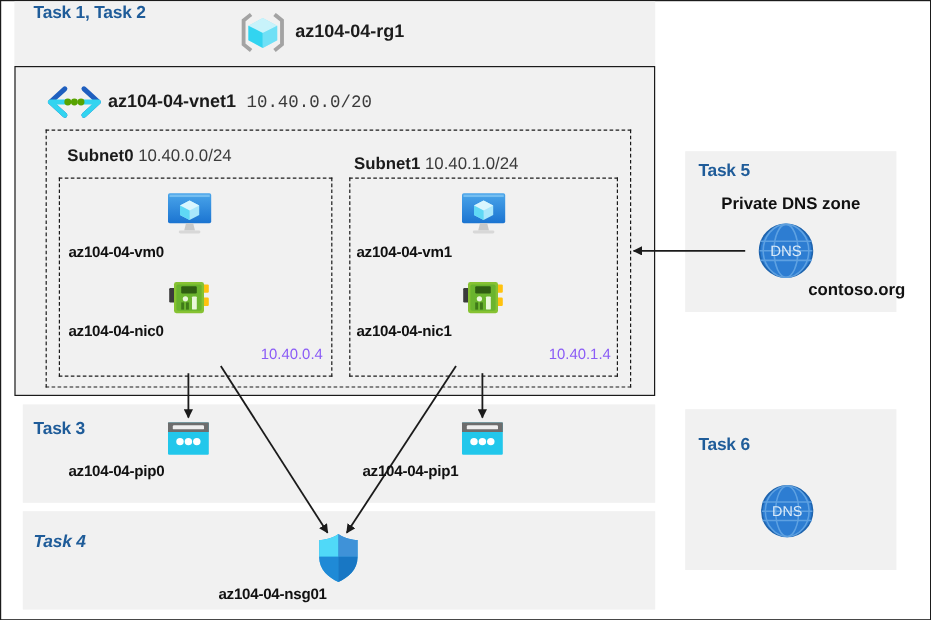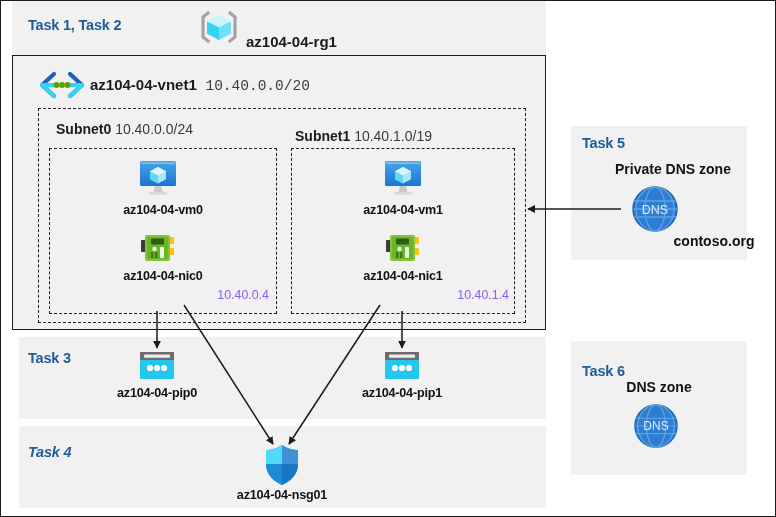--- a/index.html
+++ b/index.html
@@ -27,21 +27,21 @@
   .sn0-inner{left:48px;top:147px;width:228px;height:166px;}
   .sn1-inner{left:290px;top:147px;width:224px;height:166px;}
 
   
   .task-label{color:#1f5c99;font-weight:bold;font-size:14.5px;letter-spacing:-0.2px;}
   .hdr-name{color:#1b1b1b;font-weight:bold;font-size:15px;}
   .hdr-cidr{color:#3b3b3b;font-weight:normal;font-size:14.5px;font-family:Liberation Mono, monospace;}
   .subnet-title{font-size:14px;}
   .subnet-title b{color:#1b1b1b;font-weight:bold;}
   .subnet-title span{color:#3b3b3b;text-align:center;}
-  .node-label{color:#111;font-weight:bold;font-size:12.6px;text-align:center;
+  .node-label{color:#111;font-weight:bold;font-size:12.6px;text-align:left;
               white-space:nowrap;letter-spacing:-0.2px;}
   .node-sub{color:#8b5cf6;font-weight:normal;font-size:12.4px;text-align:right;
             white-space:nowrap;}
   .zone-title{color:#111;font-weight:bold;font-size:14px;text-align:center;
               white-space:nowrap;}
   .zone-name{color:#111;font-weight:bold;font-size:14px;text-align:center;
              white-space:nowrap;}
 
   
   #wires{position:absolute;left:0;top:0;width:776px;height:517px;pointer-events:none;}
@@ -75,38 +75,38 @@
 
     <line x1="401" y1="310" x2="401" y2="347" stroke="#1b1b1b" stroke-width="1.5" marker-end="url(#arw)"></line>
 
     <line x1="183" y1="304" x2="272" y2="443" stroke="#1b1b1b" stroke-width="1.5" marker-end="url(#arw)"></line>
 
     <line x1="379" y1="304" x2="288" y2="443" stroke="#1b1b1b" stroke-width="1.5" marker-end="url(#arw)"></line>
 
     <line x1="620" y1="208" x2="527" y2="208" stroke="#1b1b1b" stroke-width="1.5" marker-end="url(#arw)"></line>
   </svg>
 
-  <div class="abs task-label" style="left:27px;top:16px;">Task 1, Task 2</div>
+  <div class="abs task-label" style="left:27px;top:2px;">Task 1, Task 2</div>
 
   <div class="abs" style="left:196px;top:6px;width:44px;height:40px;">
     <svg class="icon" viewBox="0 0 44 40" width="44" height="40">
 
       <g fill="none" stroke="#a3a3a3" stroke-width="3.2" stroke-linecap="square">
         <path d="M11,6 L6,10 L6,30 L11,34"></path>
         <path d="M33,6 L38,10 L38,30 L33,34"></path>
       </g>
 
       <polygon points="22,8 34,14.5 34,26.5 22,33 10,26.5 10,14.5" fill="#9fe9f8"></polygon>
       <polygon points="22,8 34,14.5 22,20.5 10,14.5" fill="#c8f3fb"></polygon>
       <polygon points="10,14.5 22,20.5 22,33 10,26.5" fill="#32d4f0"></polygon>
       <polygon points="22,20.5 34,14.5 34,26.5 22,33" fill="#6fe0f6"></polygon>
     </svg>
   </div>
 
-  <div class="abs" style="left:245px;top:17px;margin-top:15px;">
+  <div class="abs" style="left:245px;top:17px;">
     <span class="hdr-name">az104-04-rg1</span>
   </div>
 
   <div class="abs" style="left:36px;top:69px;width:50px;height:30px;">
     <svg class="icon" viewBox="0 0 50 30" width="50" height="30">
       <path d="M17,4 L5,15 L17,26" fill="none" stroke="#1f5fbf" stroke-width="4.2" stroke-linecap="round" stroke-linejoin="round"></path>
       <path d="M17,15 L5,15 L17,26" fill="none" stroke="#32d4f0" stroke-width="4.2" stroke-linecap="round" stroke-linejoin="round"></path>
       <path d="M33,4 L45,15 L33,26" fill="none" stroke="#1f5fbf" stroke-width="4.2" stroke-linecap="round" stroke-linejoin="round"></path>
       <path d="M33,15 L45,15 L33,26" fill="none" stroke="#32d4f0" stroke-width="4.2" stroke-linecap="round" stroke-linejoin="round"></path>
       <circle cx="19.5" cy="15" r="2.9" fill="#57a300"></circle>
@@ -152,21 +152,21 @@
       <circle cx="14.5" cy="16" r="2.2" fill="#e9f7da"></circle>
       <rect x="11" y="19" width="2.4" height="6" fill="#3f7a18"></rect>
       <rect x="15" y="19" width="2.4" height="6" fill="#3f7a18"></rect>
       <rect x="20" y="14" width="4" height="11" rx="0.8" fill="#e9f7da"></rect>
     </svg>
   </div>
   <div class="abs node-label" style="left:56px;top:268px;width:212px;">az104-04-nic0</div>
   <div class="abs node-sub" style="left:56px;top:287px;width:212px;">10.40.0.4</div>
 
   <div class="abs subnet-title" style="left:294px;top:127px;">
-    <b>Subnet1</b><span>&nbsp;</span><span>10.40.1.0/19</span>
+    <b>Subnet1</b><span>&nbsp;</span><span>10.40.1.0/24</span>
   </div>
 
   <div class="abs" style="left:381px;top:158px;width:42px;height:38px;">
     <svg class="icon" viewBox="0 0 42 38" width="42" height="38">
       <rect x="3" y="2" width="36" height="25" rx="1.5" fill="url(#vmg)"></rect>
       <rect x="4.2" y="3.2" width="33.6" height="2" fill="#7cc3f2" opacity="0.85"></rect>
       <polygon points="21,8 29,12.2 29,20.2 21,24.4 13,20.2 13,12.2" fill="#a9e7fb"></polygon>
       <polygon points="21,8 29,12.2 21,16.4 13,12.2" fill="#d9f6fe"></polygon>
       <polygon points="13,12.2 21,16.4 21,24.4 13,20.2" fill="#5fd8f5"></polygon>
       <polygon points="18,27 24,27 25.5,33 16.5,33" fill="#c9c9c9"></polygon>
@@ -225,40 +225,39 @@
       <path d="M18,1 C12,5 6,6 2,6 L2,20 C2,31 10,37.5 18,41 C26,37.5 34,31 34,20 L34,6 C30,6 24,5 18,1 Z" fill="#2b9fe0"></path>
       <path d="M18,1 C12,5 6,6 2,6 L2,20 L18,20 Z" fill="#50d9f8"></path>
       <path d="M18,1 C24,5 30,6 34,6 L34,20 L18,20 Z" fill="#3f92d8"></path>
       <path d="M2,20 L18,20 L18,41 C10,37.5 2,31 2,20 Z" fill="#1f8ad6"></path>
       <path d="M34,20 L18,20 L18,41 C26,37.5 34,31 34,20 Z" fill="#1877c4"></path>
     </svg>
   </div>
   <div class="abs node-label" style="left:181px;top:487px;width:200px;">az104-04-nsg01</div>
 
   <div class="abs task-label" style="left:581px;top:134px;">Task 5</div>
-  <div class="abs zone-title" style="left:570px;top:160px;width:204px;">Private DNS zone</div>
+  <div class="abs zone-title" style="left:570px;top:160px;width:176px;">Private DNS zone</div>
 
   <div class="abs" style="left:630px;top:184px;width:48px;height:48px;">
     <svg class="icon" viewBox="0 0 48 48" width="48" height="48">
       <circle cx="24" cy="24" r="22" fill="#2d7dd2"></circle>
       <circle cx="24" cy="24" r="22" fill="none" stroke="#1e63ad" stroke-width="1.4"></circle>
       <g fill="none" stroke="#64a6e4" stroke-width="1.3" opacity="0.9">
         <ellipse cx="24" cy="24" rx="10" ry="22"></ellipse>
         <ellipse cx="24" cy="24" rx="19" ry="22"></ellipse>
         <line x1="2.5" y1="16" x2="45.5" y2="16"></line>
         <line x1="2.5" y1="32" x2="45.5" y2="32"></line>
         <line x1="2" y1="24" x2="46" y2="24"></line>
       </g>
       <text x="24" y="28.5" text-anchor="middle" fill="#dbeaf8" font-family="Liberation Sans, sans-serif" font-size="12.5">DNS</text>
     </svg>
   </div>
   <div class="abs zone-name" style="left:570px;top:232px;width:190px;margin-left:48px;">contoso.org</div>
 
   <div class="abs task-label" style="left:581px;top:338px;margin-top:24px;">Task 6</div>
-  <div class="abs zone-title" style="left:570px;top:378px;width:176px;">DNS zone</div>
 
   <div class="abs" style="left:632px;top:402px;width:46px;height:46px;">
     <svg class="icon" viewBox="0 0 48 48" width="46" height="46">
       <circle cx="24" cy="24" r="22" fill="#2d7dd2"></circle>
       <circle cx="24" cy="24" r="22" fill="none" stroke="#1e63ad" stroke-width="1.4"></circle>
       <g fill="none" stroke="#64a6e4" stroke-width="1.3" opacity="0.9">
         <ellipse cx="24" cy="24" rx="10" ry="22"></ellipse>
         <ellipse cx="24" cy="24" rx="19" ry="22"></ellipse>
         <line x1="2.5" y1="16" x2="45.5" y2="16"></line>
         <line x1="2.5" y1="32" x2="45.5" y2="32"></line>

